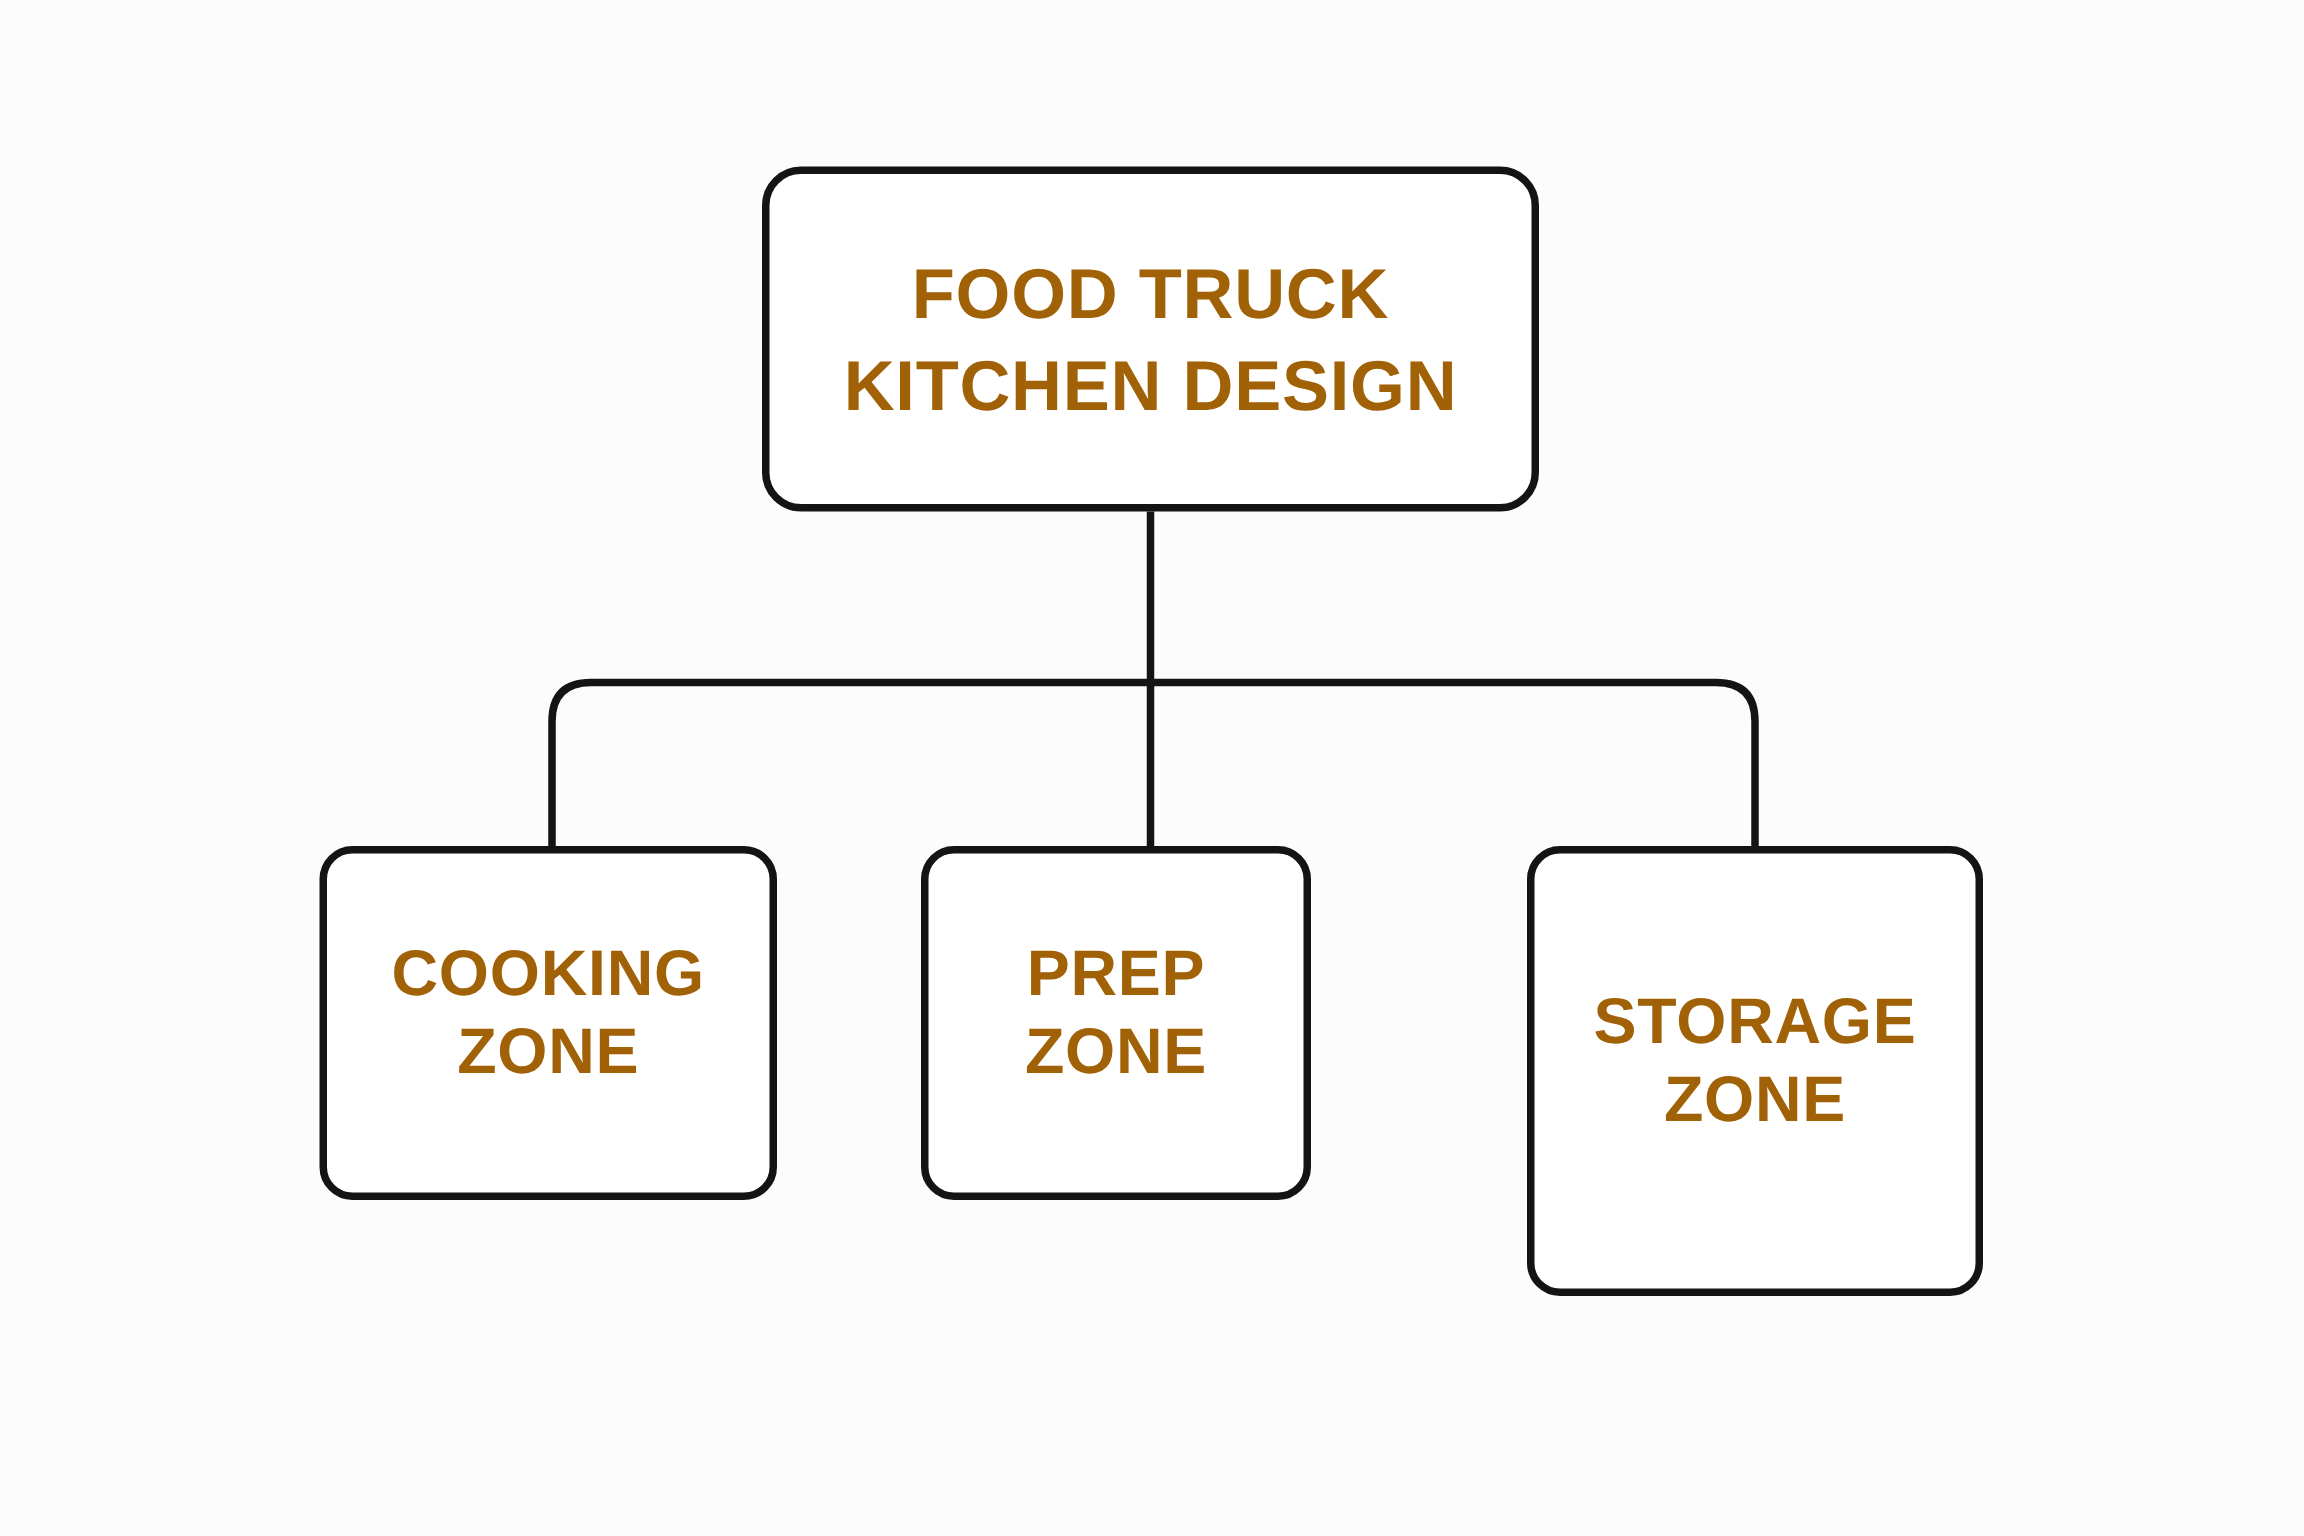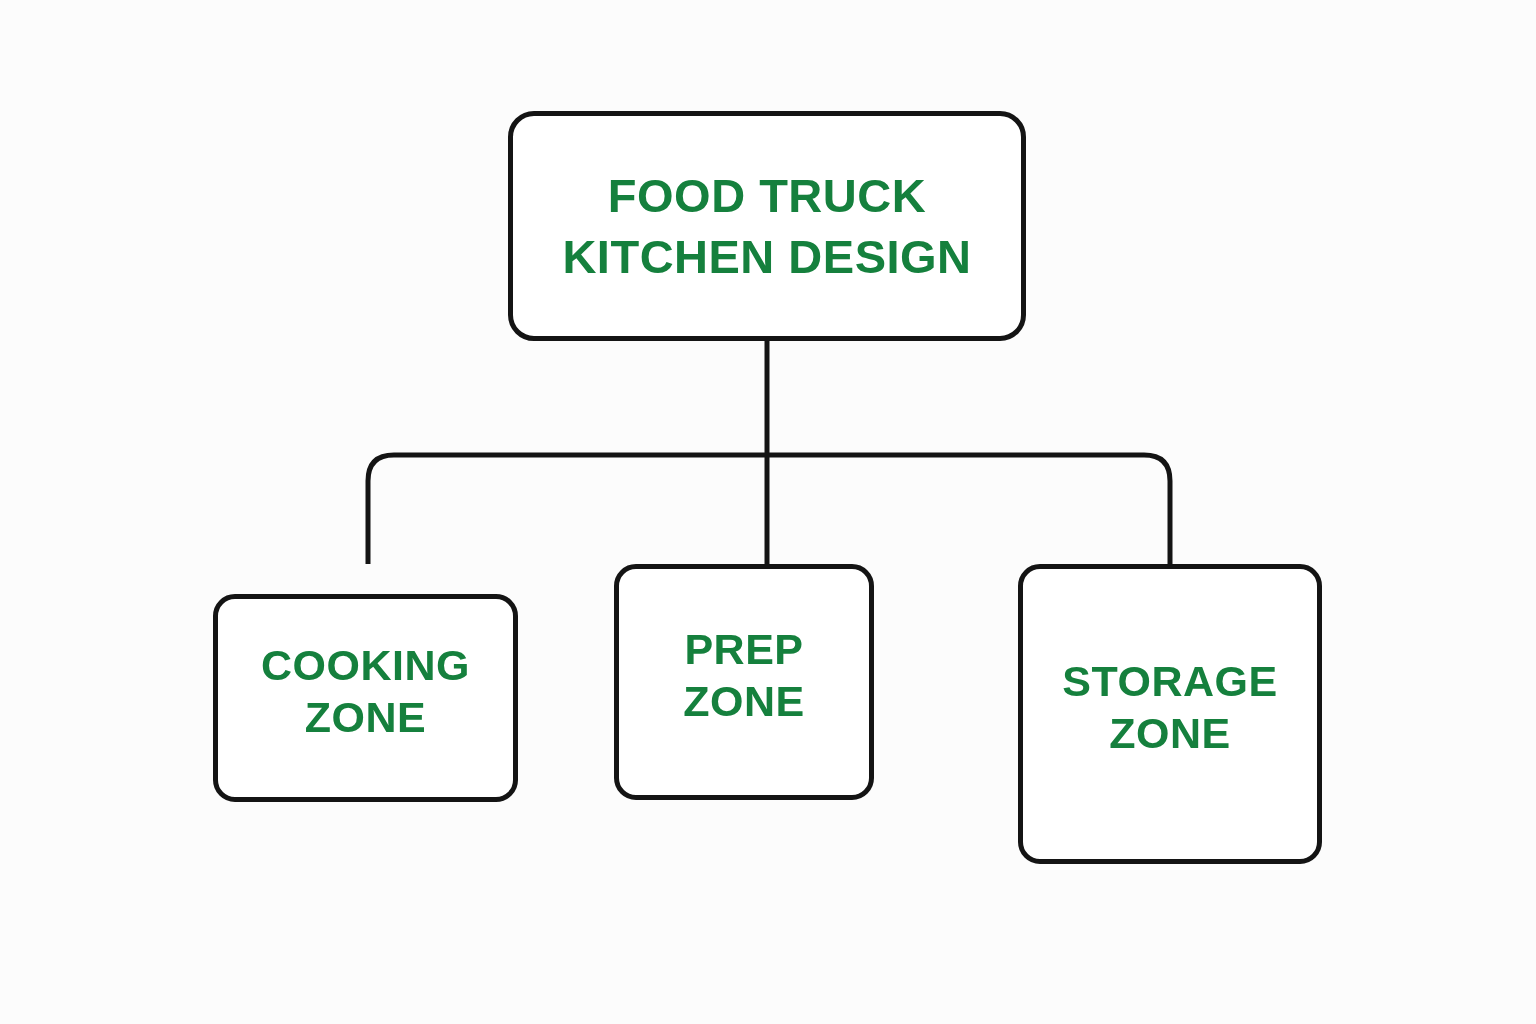--- a/index.html
+++ b/index.html
@@ -33,43 +33,42 @@
     border: 5px solid #141414;
     border-radius: 22px;
     display: flex;
     align-items: center;
     justify-content: center;
     text-align: center;
     z-index: 2;
   }
   .node-label {
     font-weight: bold;
-    color: #15803d;
+    color: #a16207;
     letter-spacing: 0.5px;
     line-height: 1.22;
     text-transform: uppercase;
     white-space: pre-line;
   }
   #node-root {
     left: 508px;
     top: 111px;
     width: 518px;
     height: 230px;
     border-radius: 26px;
   }
   #node-root .node-label {
     font-size: 47px;
     line-height: 1.3;
   }
   #node-cooking {
     left: 213px;
     top: 564px;
     width: 305px;
-    height: 208px;
-    margin-top: 30px;
+    height: 236px;
   }
   #node-prep {
     left: 614px;
     top: 564px;
     width: 260px;
     height: 236px;
   }
   #node-storage {
     left: 1018px;
     top: 564px;

